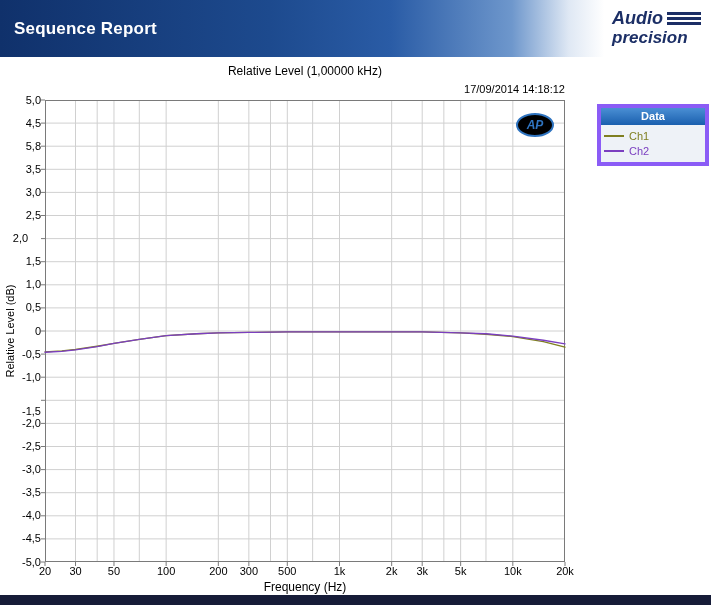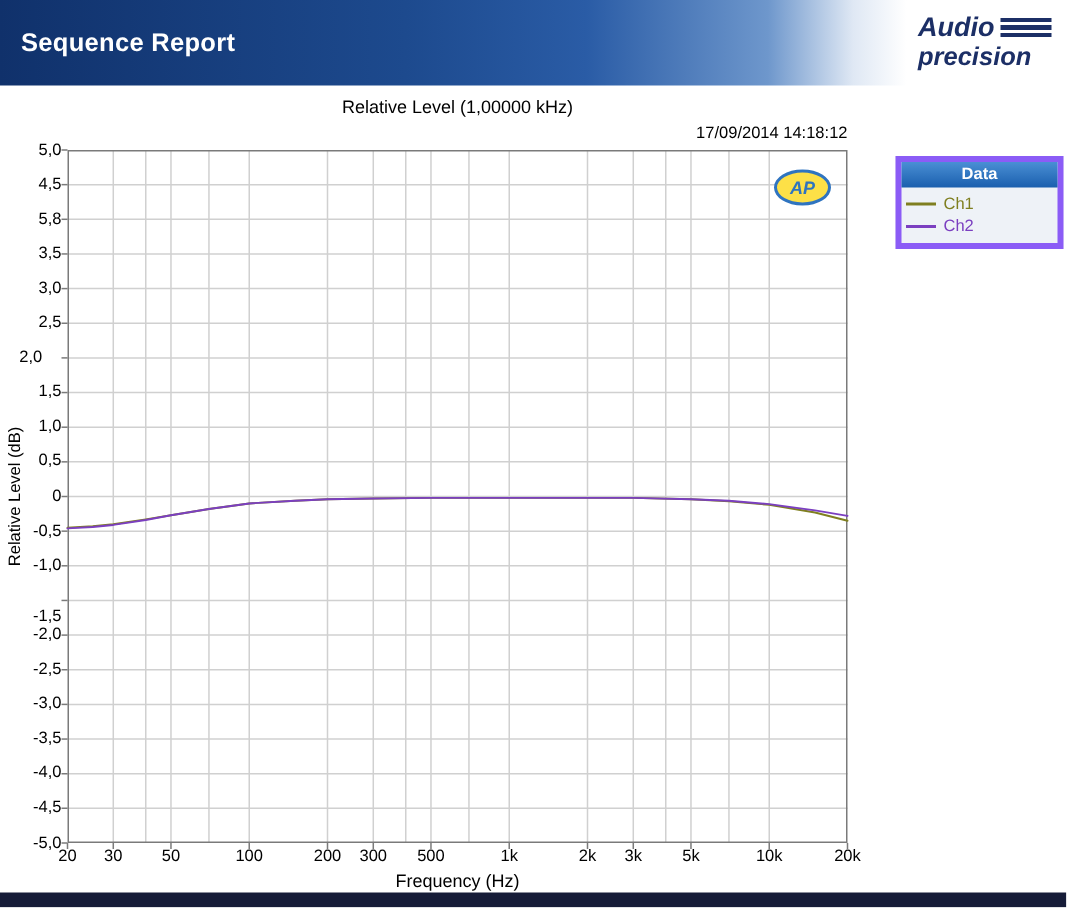--- a/index.html
+++ b/index.html
@@ -30,21 +30,21 @@
   .x-tick-label{position:absolute;top:565px;width:40px;text-align:center;font-size:11px;}
   .y-axis-title{
     position:absolute;left:10px;top:331px;transform:translate(-50%,-50%) rotate(-90deg);
     font-size:11px;white-space:nowrap;
   }
   .x-axis-title{position:absolute;left:45px;top:580px;width:520px;text-align:center;font-size:12px;}
   .ap-mark{
     position:absolute;left:516px;top:113px;width:34px;height:20px;
     border:2px solid #2f74c0;border-radius:50%;color:#2f74c0;
     font-style:italic;font-weight:bold;font-size:12px;
-    display:flex;align-items:center;justify-content:center;background:#fde047;
+    display:flex;align-items:center;justify-content:center;background:#000000;
   }
   
   .legend{
     position:absolute;left:597px;top:104px;width:112px;
     background:#eef2f7;border:4px solid #8b5cf6;box-sizing:border-box;
   }
   .legend-header{
     height:17px;line-height:17px;text-align:center;color:#fff;font-weight:bold;font-size:11px;
     background:linear-gradient(180deg,#4a8fd4 0%,#1a5fae 100%);
   }

